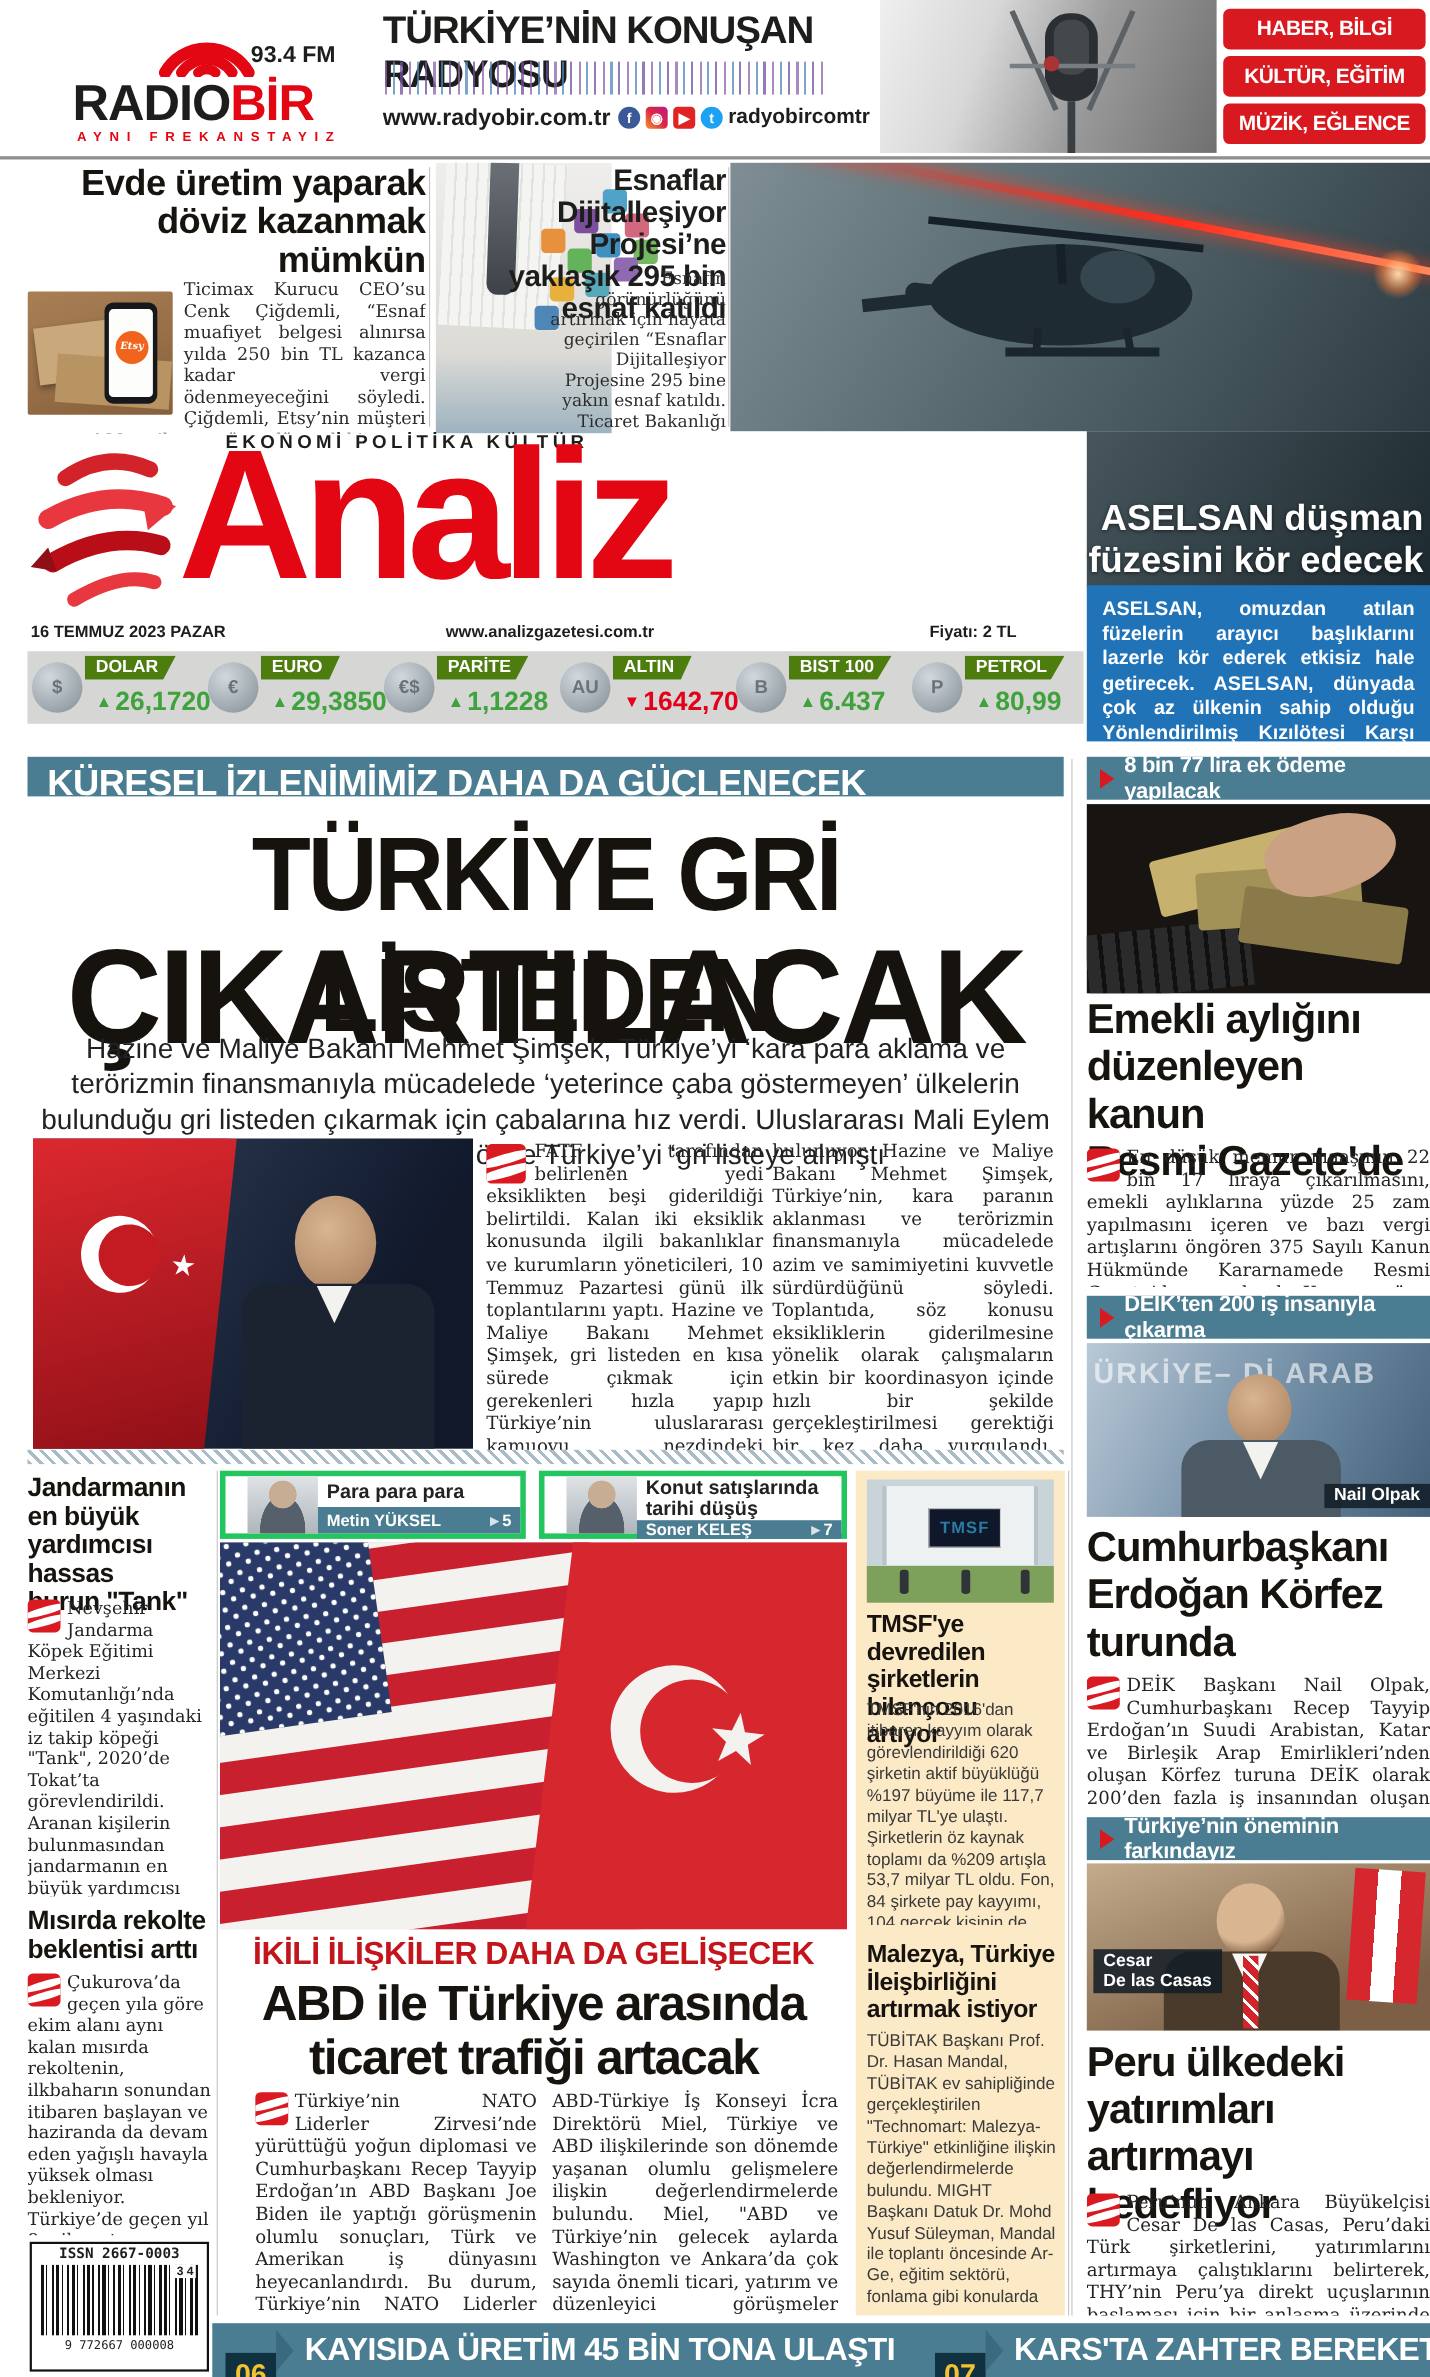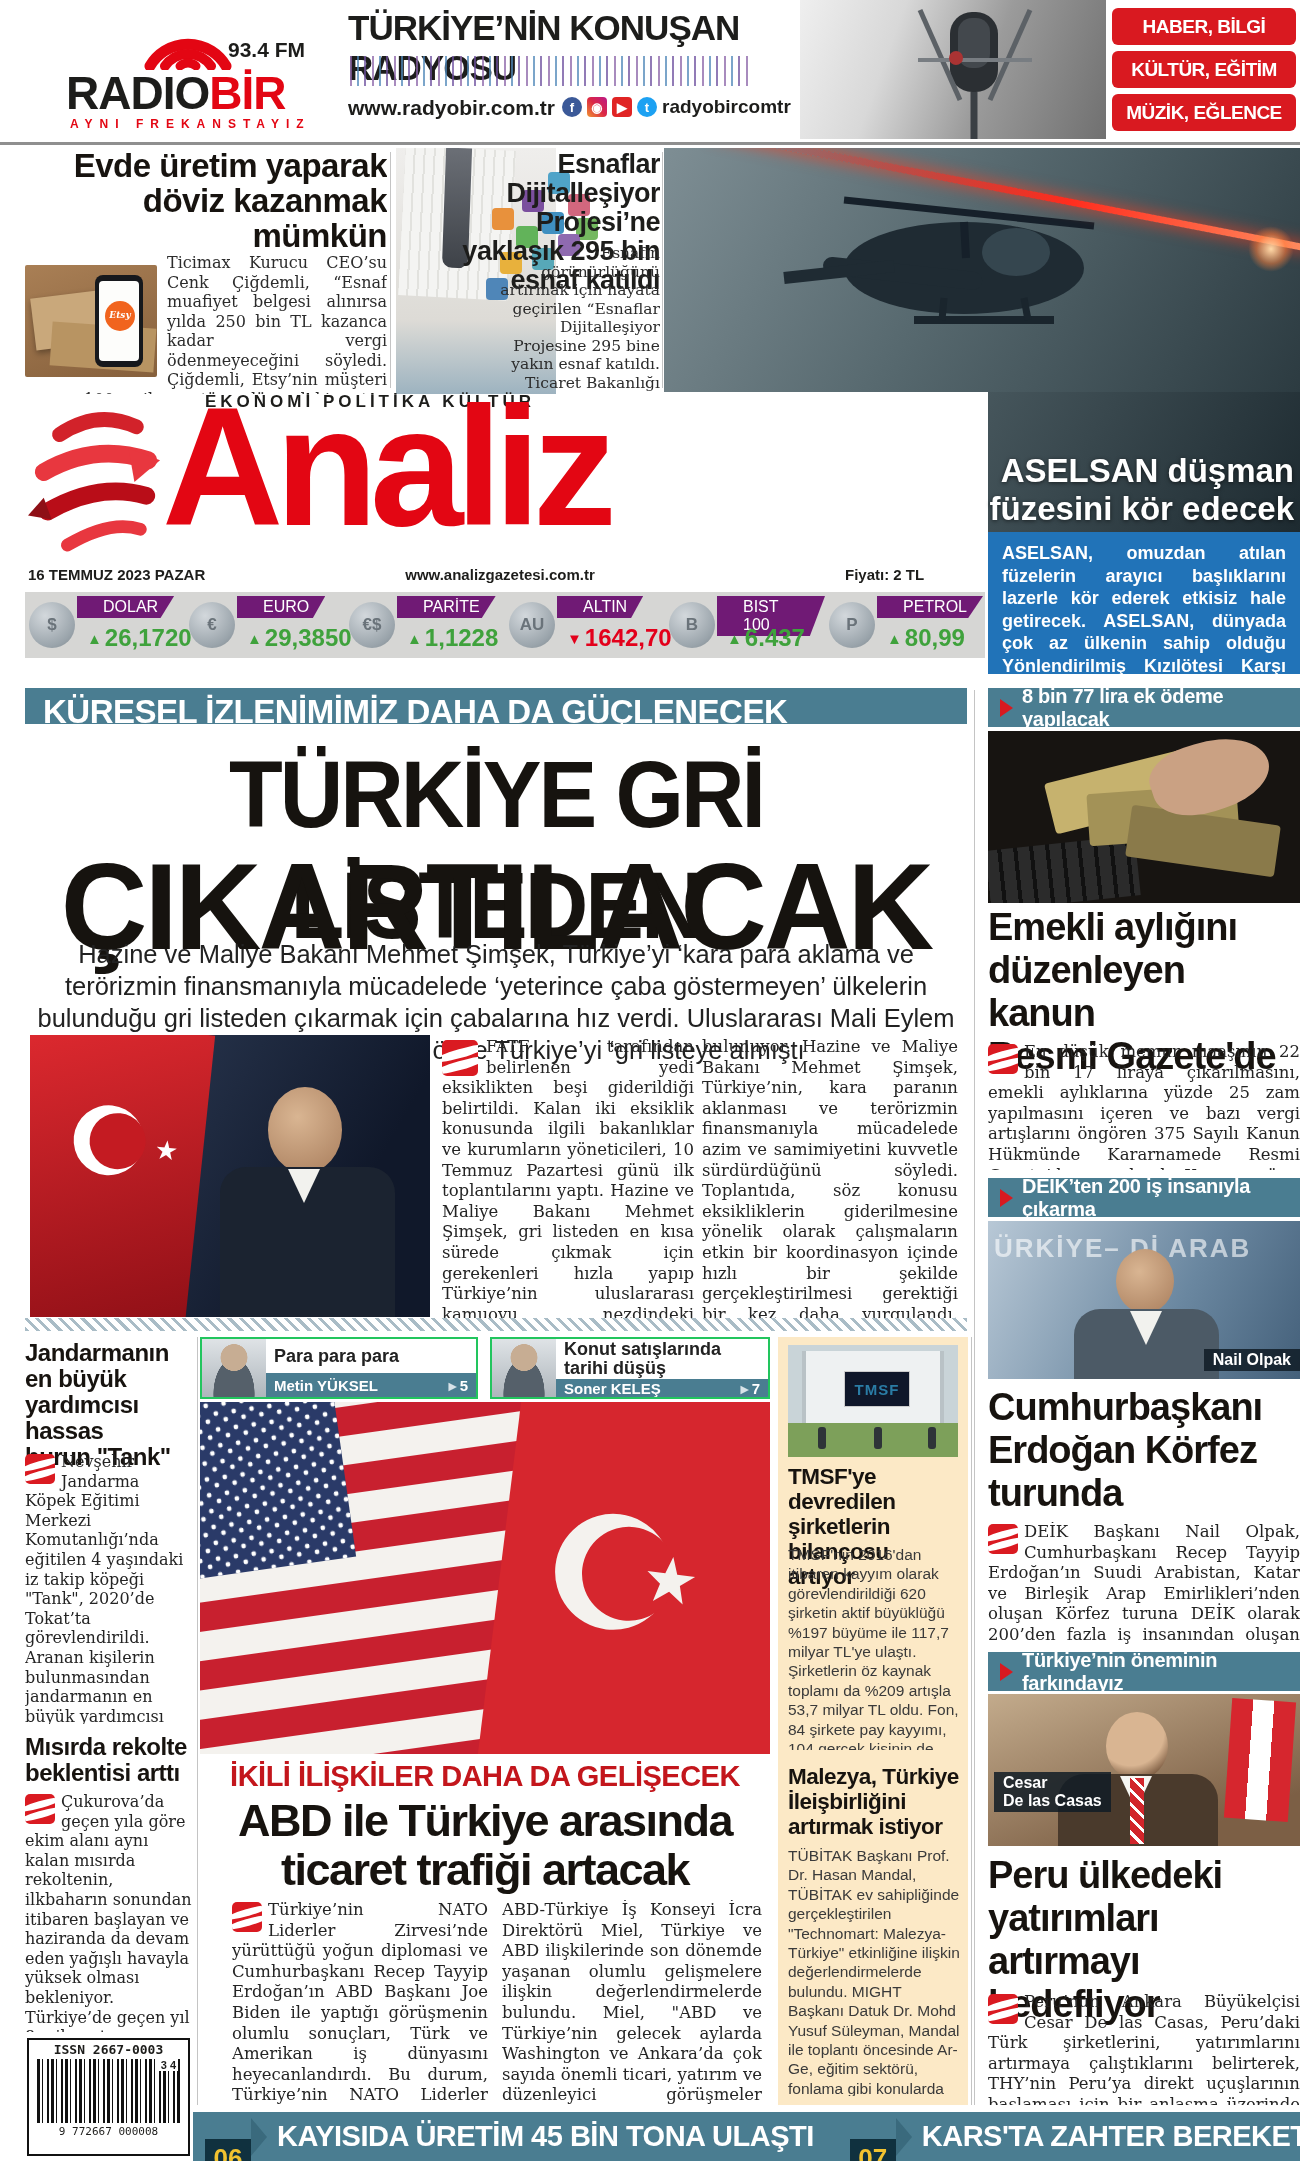--- a/index.html
+++ b/index.html
@@ -66,22 +66,22 @@
   .mtitle{position:absolute;left:162px;top:378px;width:810px;font-size:168px;line-height:178px;font-weight:800;color:#e30613;letter-spacing:-8px;}
   .mdate{position:absolute;left:28px;top:566px;font-size:15px;font-weight:700;}
   .msite{position:absolute;left:350px;top:566px;width:300px;text-align:center;font-size:15px;font-weight:700;}
   .mprice{position:absolute;left:845px;top:566px;font-size:15px;font-weight:700;}
   
   .ticker{position:absolute;left:25px;top:592px;width:960px;height:66px;background:#d6d6d4;display:flex;}
   .tcell{position:relative;width:160px;height:100%;}
   .coin{position:absolute;left:4px;top:10px;width:46px;height:46px;border-radius:50%;
         background:radial-gradient(circle at 35% 30%,#d3d8dc,#9aa4ab 70%,#7c868d);color:#6a737a;
         font-size:17px;font-weight:800;display:flex;align-items:center;justify-content:center;}
-  .tlabel{position:absolute;left:52px;top:4px;background:#701a75;color:#fff;font-size:16px;font-weight:400;
-          padding:2px 16px 2px 26px;clip-path:polygon(0 0,100% 0,86% 100%,0 100%);}
+  .tlabel{position:absolute;left:52px;top:4px;background:#4d7c0f;color:#fff;font-size:16px;font-weight:700;
+          padding:2px 16px 2px 10px;clip-path:polygon(0 0,100% 0,86% 100%,0 100%);}
   .tval{position:absolute;left:62px;top:32px;font-size:24px;font-weight:800;}
   .tval .arr{font-size:15px;vertical-align:2px;margin-right:3px;}
   .up{color:#3fa23c;} .down{color:#e3001b;}
   
   .banner{position:absolute;left:25px;top:688px;width:942px;height:36px;line-height:47px;padding-left:18px;box-sizing:border-box;
           font-size:33px;font-weight:800;letter-spacing:-0.5px;}
   .hl1{position:absolute;left:25px;top:740px;width:942px;text-align:center;font-size:88px;font-weight:900;letter-spacing:-3px;color:#16130f;transform:scaleY(1.08);transform-origin:top;}
   .hl2{position:absolute;left:25px;top:836px;width:942px;text-align:center;font-size:120px;font-weight:900;letter-spacing:-3px;color:#16130f;transform:scaleY(1.02);transform-origin:top;}
   .standfirst{position:absolute;left:28px;top:938px;width:936px;text-align:center;font-size:25.5px;line-height:32px;font-weight:500;color:#222;}
   .leadphoto{position:absolute;left:30px;top:1035px;width:400px;height:282px;background:linear-gradient(120deg,#32415c,#10182a 75%);overflow:hidden;}
@@ -126,21 +126,21 @@
   
   .lchl{position:absolute;left:25px;width:170px;font-size:24px;line-height:26px;font-weight:800;letter-spacing:-0.5px;color:#17130f;}
   .lcbody{position:absolute;left:25px;width:170px;font-size:16px;line-height:19.6px;color:#242424;overflow:hidden;}
   .barcode{position:absolute;left:27px;top:2038px;width:163px;height:118px;background:#fff;border:2px solid #111;box-sizing:border-box;text-align:center;}
   .bc-issn{font-family:"DejaVu Sans Mono",monospace;font-size:13px;font-weight:700;margin-top:2px;}
   .bc-bars{margin:2px 8px 0 8px;height:64px;position:relative;
            background:repeating-linear-gradient(90deg,#111 0 3px,#fff 3px 5px,#111 5px 6px,#fff 6px 10px,#111 10px 12px,#fff 12px 14px);}
   .bc-ed{position:absolute;right:2px;top:0;background:#fff;font-size:11px;font-weight:700;padding:0 2px;}
   .bc-num{font-family:"DejaVu Sans Mono",monospace;font-size:11px;margin-top:2px;}
   
-  .colbox{position:absolute;top:1337px;height:62px;background:#fff;border:2px solid #22c55e;display:flex;box-sizing:border-box;}
+  .colbox{position:absolute;top:1337px;height:62px;background:#fff;border:5px solid #22c55e;display:flex;box-sizing:border-box;padding-left:20px;}
   .colface{width:64px;height:100%;background:radial-gradient(circle at 50% 32%,#c7ad93 0 26%,transparent 27%),radial-gradient(ellipse at 50% 95%,#55606a 0 45%,transparent 46%),linear-gradient(#dfe3e6,#aeb6bc);}
   .colmain{flex:1;display:flex;flex-direction:column;}
   .coltitle{flex:1;display:flex;align-items:center;padding:1px 8px;font-size:18px;line-height:19px;font-weight:700;color:#222;}
   .colname{height:24px;display:flex;align-items:center;padding:0 8px;font-size:15px;font-weight:800;}
   .colname .pref{margin-left:auto;}
   .colname .pa{color:#d8e3e8;} .colname .pn{color:#fff;}
   
   .flags{position:absolute;left:200px;top:1402px;width:570px;height:352px;overflow:hidden;}
   .abdkick{position:absolute;left:200px;top:1760px;width:570px;text-align:center;font-size:29px;font-weight:800;color:#c3161c;letter-spacing:-0.5px;}
   .abdhl{position:absolute;left:200px;top:1796px;width:570px;text-align:center;font-size:45px;line-height:49px;font-weight:700;letter-spacing:-1.5px;color:#17130f;}

